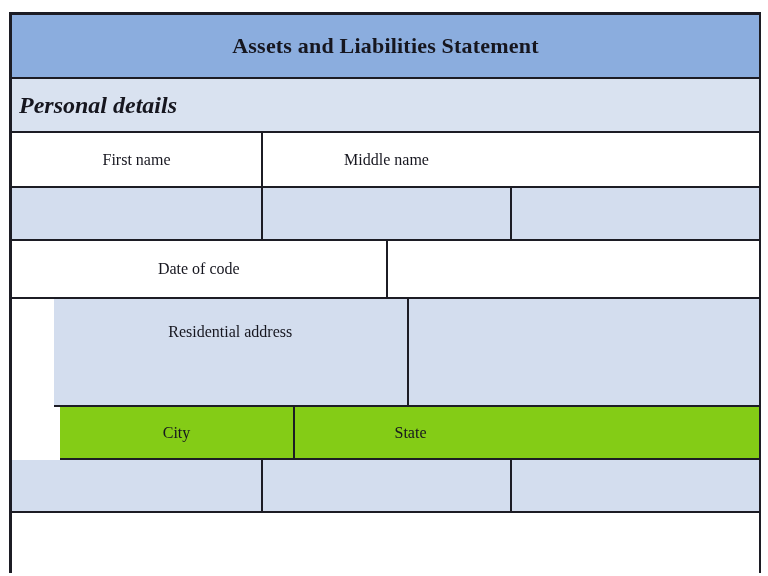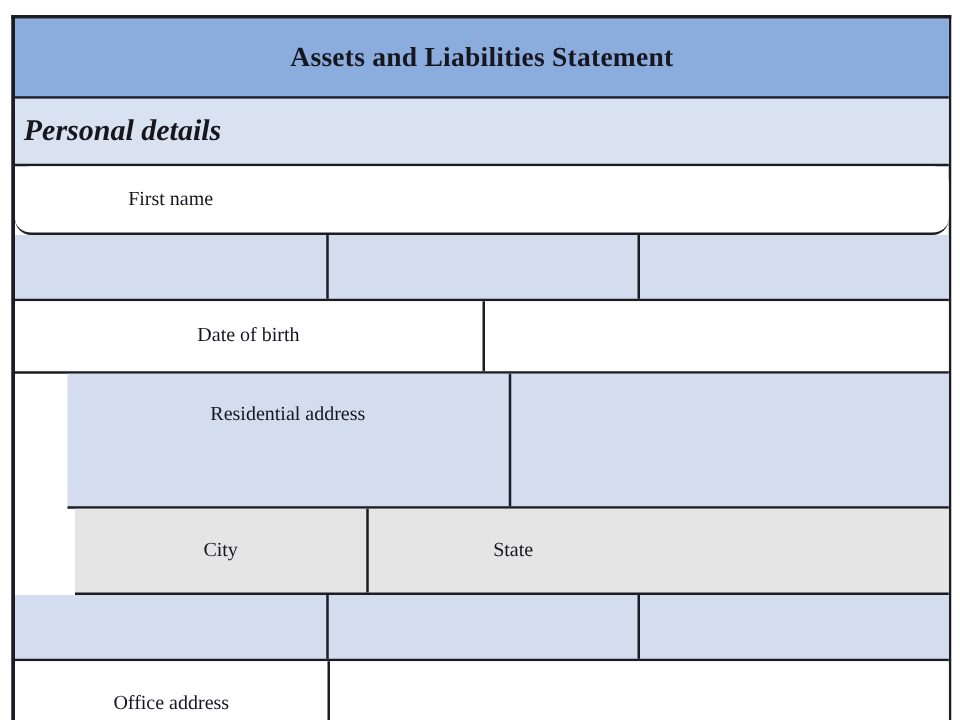--- a/index.html
+++ b/index.html
@@ -37,25 +37,25 @@
   .cell {
     display: flex;
     align-items: center;
     justify-content: center;
     overflow: hidden;
   }
   .cell + .cell { border-left: 2px solid var(--border); }
 
   .row-header  { height: 64px; background: var(--header-bg); }
   .row-section { height: 54px; background: var(--section-bg); }
-  .row-labels  { height: 55px; background: #ffffff; border-radius: 13px; }
+  .row-labels  { height: 55px; background: #ffffff; }
   .row-inputs  { height: 53px; background: var(--input-bg); }
   .row-dob     { height: 58px; background: #ffffff; }
   .row-res     { height: 108px; background: var(--input-bg); margin-left: 42px; }
-  .row-city-l  { height: 69px; background: #e5e5e5; margin-left: 48px; }
+  .row-city-l  { height: 53px; background: #84cc16; margin-left: 48px; }
   .row-city-i  { height: 53px; background: var(--input-bg); }
   .row-office  { height: 60px; background: #ffffff; border-bottom: none; }
 
   .title {
     font-size: 22px;
     font-weight: bold;
     letter-spacing: 0.2px;
   }
   .section-label {
     justify-content: flex-start;
@@ -79,47 +79,47 @@
   <div class="row row-header">
     <div class="cell title">Assets and Liabilities Statement</div>
   </div>
 
   <div class="row row-section">
     <div class="cell section-label">Personal details</div>
   </div>
 
   <div class="row row-labels cols3">
     <div class="cell field-label">First name</div>
+    <div class="cell field-label">Middle name</div>
   </div>
 
   <div class="row row-inputs cols3">
     <div class="cell"></div>
     <div class="cell"></div>
     <div class="cell"></div>
   </div>
 
   <div class="row row-dob cols2">
-    <div class="cell field-label">Date of birth</div>
+    <div class="cell field-label">Date of code</div>
     <div class="cell"></div>
   </div>
 
   <div class="row row-res cols2">
     <div class="cell field-label align-top">Residential address</div>
     <div class="cell"></div>
   </div>
 
   <div class="row row-city-l cols3">
     <div class="cell field-label">City</div>
     <div class="cell field-label">State</div>
   </div>
 
   <div class="row row-city-i cols3">
     <div class="cell"></div>
     <div class="cell"></div>
     <div class="cell"></div>
   </div>
 
   <div class="row row-office cols-office">
-    <div class="cell field-label office-pad">Office address</div>
     <div class="cell"></div>
   </div>
 
 </div>
 
 </body></html>

